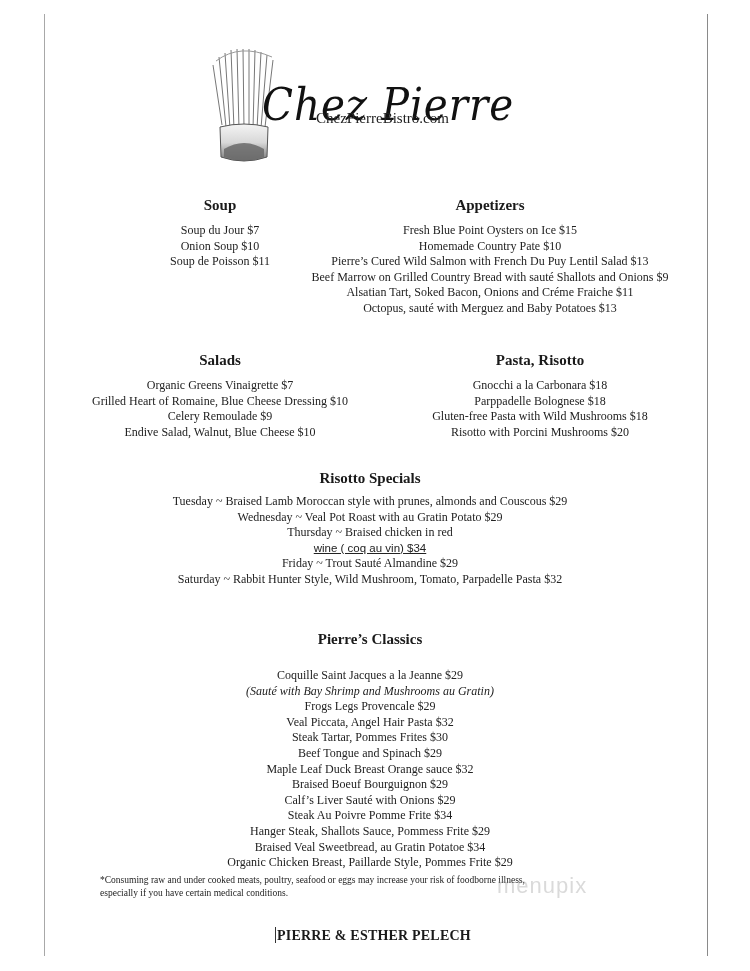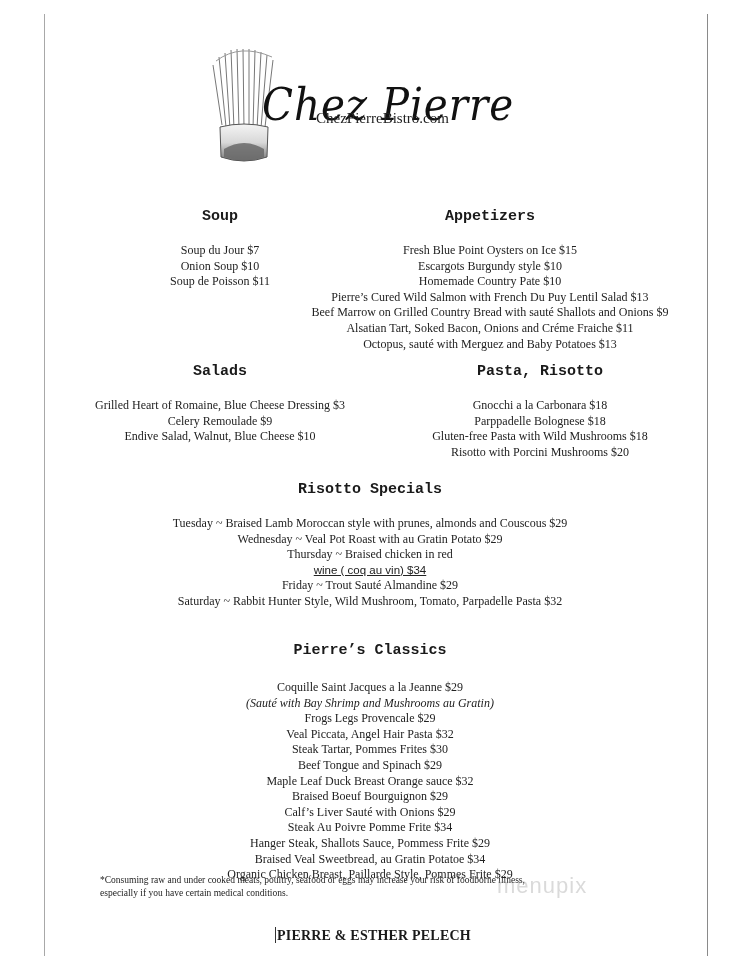--- a/index.html
+++ b/index.html
@@ -66,22 +66,22 @@
       font-size: 15px;
       color: #222;
       white-space: nowrap;
     }
     
     .section {
       position: absolute;
       text-align: center;
     }
     .section h2 {
-      margin: 17px;
-      font-family: Liberation Mono, monospace;
+      margin: 5px;
+      font-family: Liberation Serif, serif;
       font-weight: bold;
       font-size: 15px;
       line-height: 18px;
       color: #1a1a1a;
     }
     .section .items {
       margin-top: 9px;
     }
     .section .item {
       font-size: 12px;
@@ -190,33 +190,33 @@
     <div class="item">Soup du Jour $7</div>
     <div class="item">Onion Soup $10</div>
     <div class="item">Soup de Poisson $11</div>
   </div>
 </div>
 
 <div class="section" id="appetizers">
   <h2>Appetizers</h2>
   <div class="items">
     <div class="item">Fresh Blue Point Oysters on Ice $15</div>
-    <div class="item">Escargots Burgundy style $10</div>
     <div class="item">Homemade Country Pate $10</div>
     <div class="item">Pierre’s Cured Wild Salmon with French Du Puy Lentil Salad $13</div>
     <div class="item">Beef Marrow on Grilled Country Bread with sauté Shallots and Onions $9</div>
     <div class="item">Alsatian Tart, Soked Bacon, Onions and Créme Fraiche $11</div>
     <div class="item">Octopus, sauté with Merguez and Baby Potatoes  $13</div>
   </div>
 </div>
 
 <div class="section" id="salads">
   <h2>Salads</h2>
   <div class="items">
-    <div class="item">Grilled Heart of Romaine, Blue Cheese Dressing $3</div>
+    <div class="item">Organic Greens Vinaigrette $7</div>
+    <div class="item">Grilled Heart of Romaine, Blue Cheese Dressing $10</div>
     <div class="item">Celery Remoulade $9</div>
     <div class="item">Endive Salad, Walnut, Blue Cheese $10</div>
   </div>
 </div>
 
 <div class="section" id="pasta">
   <h2>Pasta, Risotto</h2>
   <div class="items">
     <div class="item">Gnocchi a la Carbonara $18</div>
     <div class="item">Parppadelle Bolognese $18</div>

